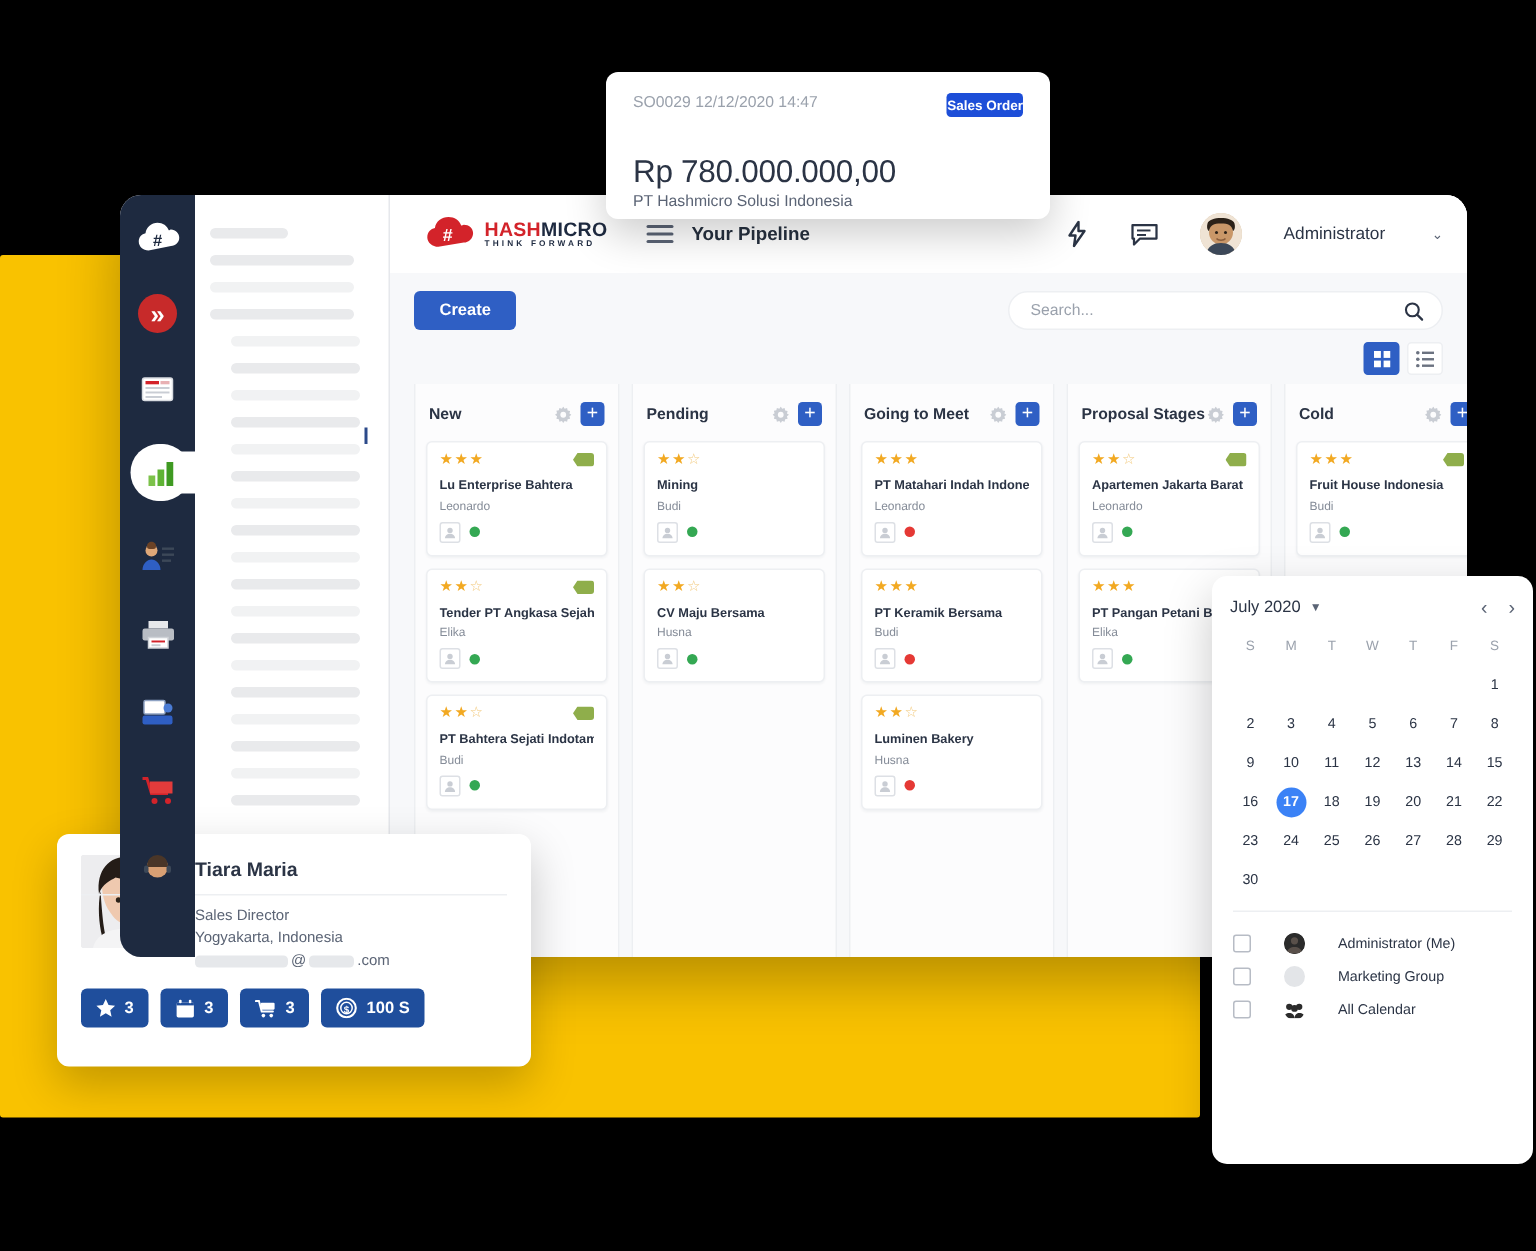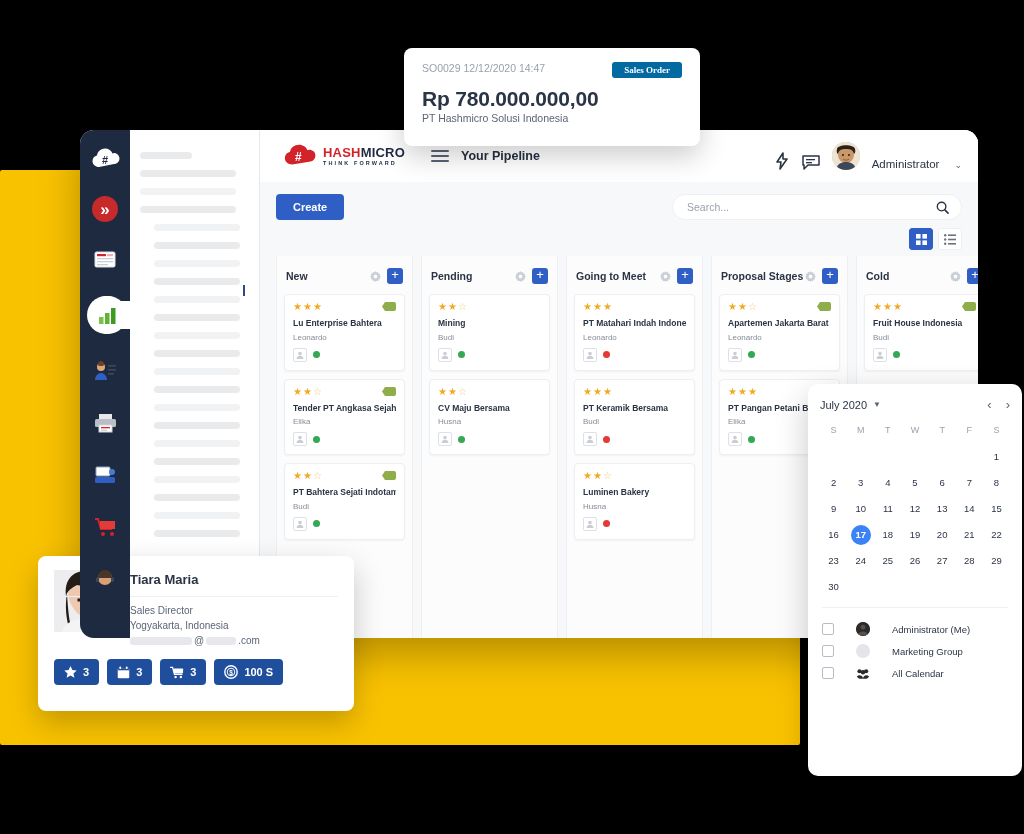--- a/index.html
+++ b/index.html
@@ -147,21 +147,21 @@
     font-size: 5.5px; letter-spacing: 2.1px; color: #1E2A40;
     font-weight: bold; margin-top: 2px;
   }
   .hamburger {
     width: 18px; margin-right: 12px; cursor: pointer;
     display: flex; flex-direction: column; gap: 3px;
   }
   .hamburger span { display: block; height: 2px; background: #5B6475; border-radius: 1px; }
   .page-title { font-size: 12.5px; font-weight: bold; color: #26303F; }
   .topbar-right {
-    margin-left: auto; display: flex; align-items: flex-end; gap: 12px;
+    margin-left: auto; display: flex; align-items: center; gap: 28px;
   }
   .tb-icon { color: #2B3445; display: flex; align-items: center; }
   .avatar {
     width: 28px; height: 28px; border-radius: 50%;
     overflow: hidden; background: #D8C3A5;
     display: flex; align-items: flex-end; justify-content: center;
   }
   .avatar svg { width: 28px; height: 28px; display: block; }
   .user-name { font-size: 11.5px; color: #2B3445; }
   .caret { font-size: 9px; color: #5B6475; margin-left: 3px; }
@@ -271,27 +271,27 @@
     background: #fff;
     border-radius: 8px;
     box-shadow: 0 10px 28px rgba(0,0,0,0.20);
     padding: 14px 18px;
     box-sizing: border-box;
   }
   .so-row { display: flex; align-items: flex-start; }
   .so-meta { font-size: 10.5px; color: #9AA1AC; }
   .so-badge {
     margin-left: auto;
-    background: #0369a1; color: #fff;
+    background: #1d4ed8; color: #fff;
     font-size: 9px; font-weight: bold;
-    padding: 3px 12px; border-radius: 3px; font-family: Liberation Serif, serif;
+    padding: 3px 0; border-radius: 3px;
   }
   .so-amount {
-    font-size: 21px; font-weight: bold; color: #2B3445;
-    margin-top: 9px; letter-spacing: -0.2px;
+    font-size: 21px; font-weight: normal; color: #2B3445;
+    margin-top: 25px; letter-spacing: -0.2px;
   }
   .so-company { font-size: 10.5px; color: #5B6475; margin-top: 1px; }
 
   
   .cal-card {
     position: absolute;
     left: 808px; top: 384px;
     width: 214px; height: 392px;
     background: #fff;
     border-radius: 10px;

